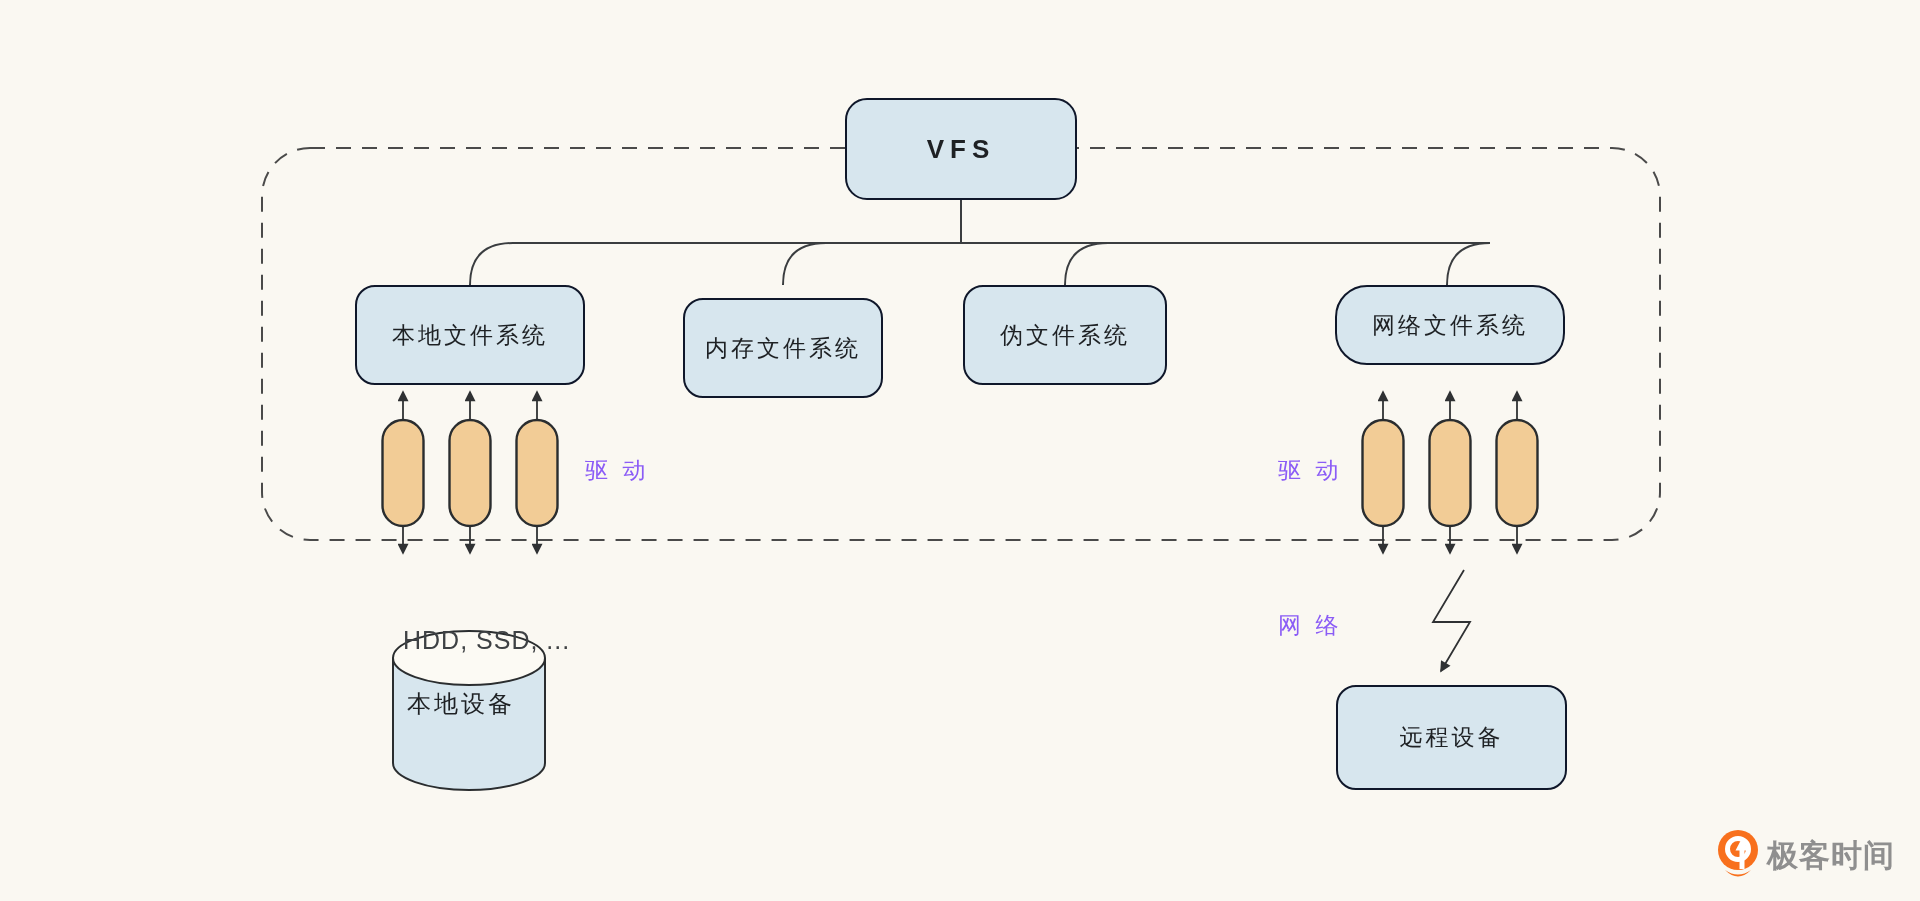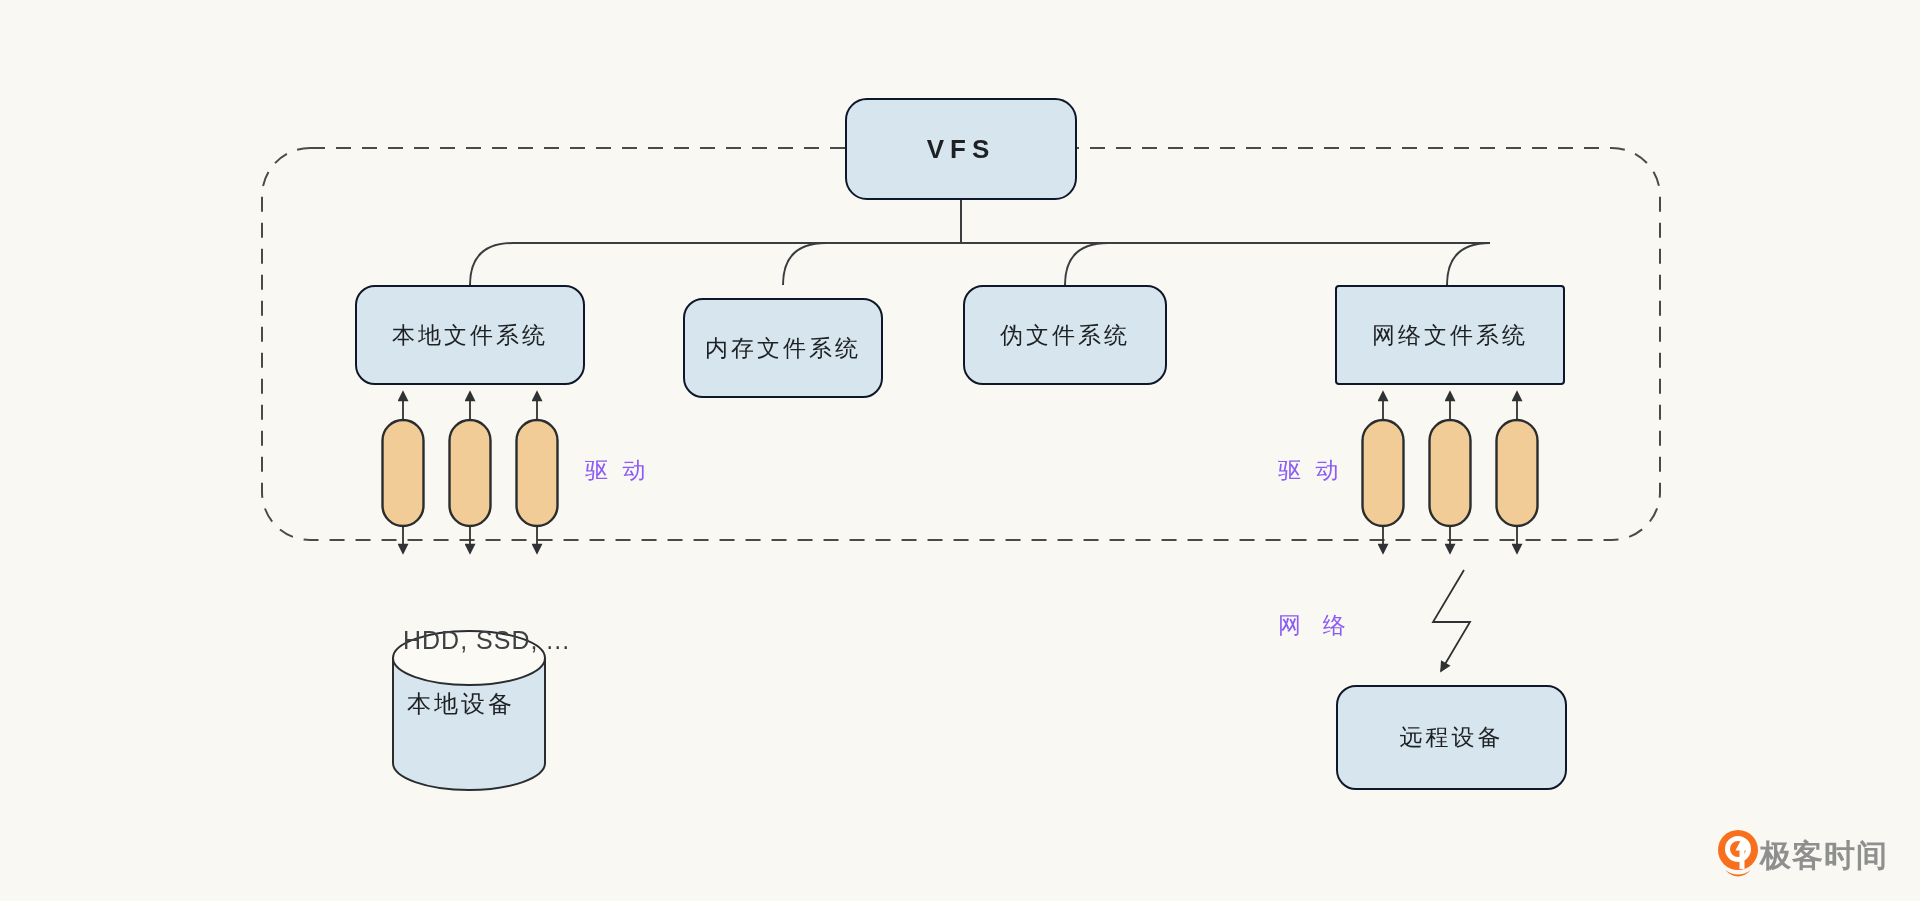--- a/index.html
+++ b/index.html
@@ -24,21 +24,21 @@
     position:absolute;font-size:23px;letter-spacing:4px;color:#8b5cf6;
     white-space:nowrap;
   }
   .caption.latin{letter-spacing:1px;font-size:25px;color:#3E4144;margin-top:36px;}
   .cyl-label{
     position:absolute;left:393px;top:688px;width:136px;text-align:center;
     font-size:24px;letter-spacing:3px;color:#1E2124;
   }
   .logo{
     position:absolute;left:1716px;top:828px;height:56px;
-    display:flex;align-items:center;
+    display:flex;align-items:center;gap:7px;
   }
   .logo-text{
     font-size:31px;font-weight:bold;color:#8F8F8F;letter-spacing:1px;
   }
 </style>
 </head>
 <body>
 
 <svg id="wires" width="1920" height="901" viewBox="0 0 1920 901">
   <defs>
@@ -107,37 +107,37 @@
 </div>
 
 <div class="node" style="left:683px;top:298px;width:200px;height:100px;border-radius:20px;">
   <span>内存文件系统</span>
 </div>
 
 <div class="node" style="left:963px;top:285px;width:204px;height:100px;border-radius:20px;">
   <span>伪文件系统</span>
 </div>
 
-<div class="node" style="left:1335px;top:285px;width:230px;height:100px;border-radius:4px;">
+<div class="node" style="left:1335px;top:285px;width:230px;height:80px;border-radius:32px;">
   <span>网络文件系统</span>
 </div>
 
 <div class="node" style="left:1336px;top:685px;width:231px;height:105px;border-radius:20px;">
   <span>远程设备</span>
 </div>
 
 <div class="caption" style="left:585px;top:455px;">驱 动</div>
 
 <div class="caption" style="left:1278px;top:455px;">驱 动</div>
 
 <div class="caption latin" style="left:403px;top:590px;">HDD, SSD, ...</div>
 
 <div class="cyl-label">本地设备</div>
 
-<div class="caption" style="left:1278px;top:610px;font-family:Liberation Mono, monospace;">网 络</div>
+<div class="caption" style="left:1278px;top:610px;">网 络</div>
 
 <div class="logo">
   <svg width="44" height="54" viewBox="0 0 44 54">
     <circle cx="22" cy="21" r="20" fill="#F8701D"></circle>
     <path d="M9,41 Q22,54 35,41 Q22,50 9,41 Z" fill="#F8701D"></path>
     <circle cx="22" cy="20" r="10.5" fill="none" stroke="#FFFFFF" stroke-width="5"></circle>
     <path d="M26,40 L26,20" stroke="#FFFFFF" stroke-width="5" fill="none"></path>
     <path d="M26,9 L19.5,21.5 L32.5,21.5 Z" fill="#FFFFFF"></path>
   </svg>
   <span class="logo-text">极客时间</span>

